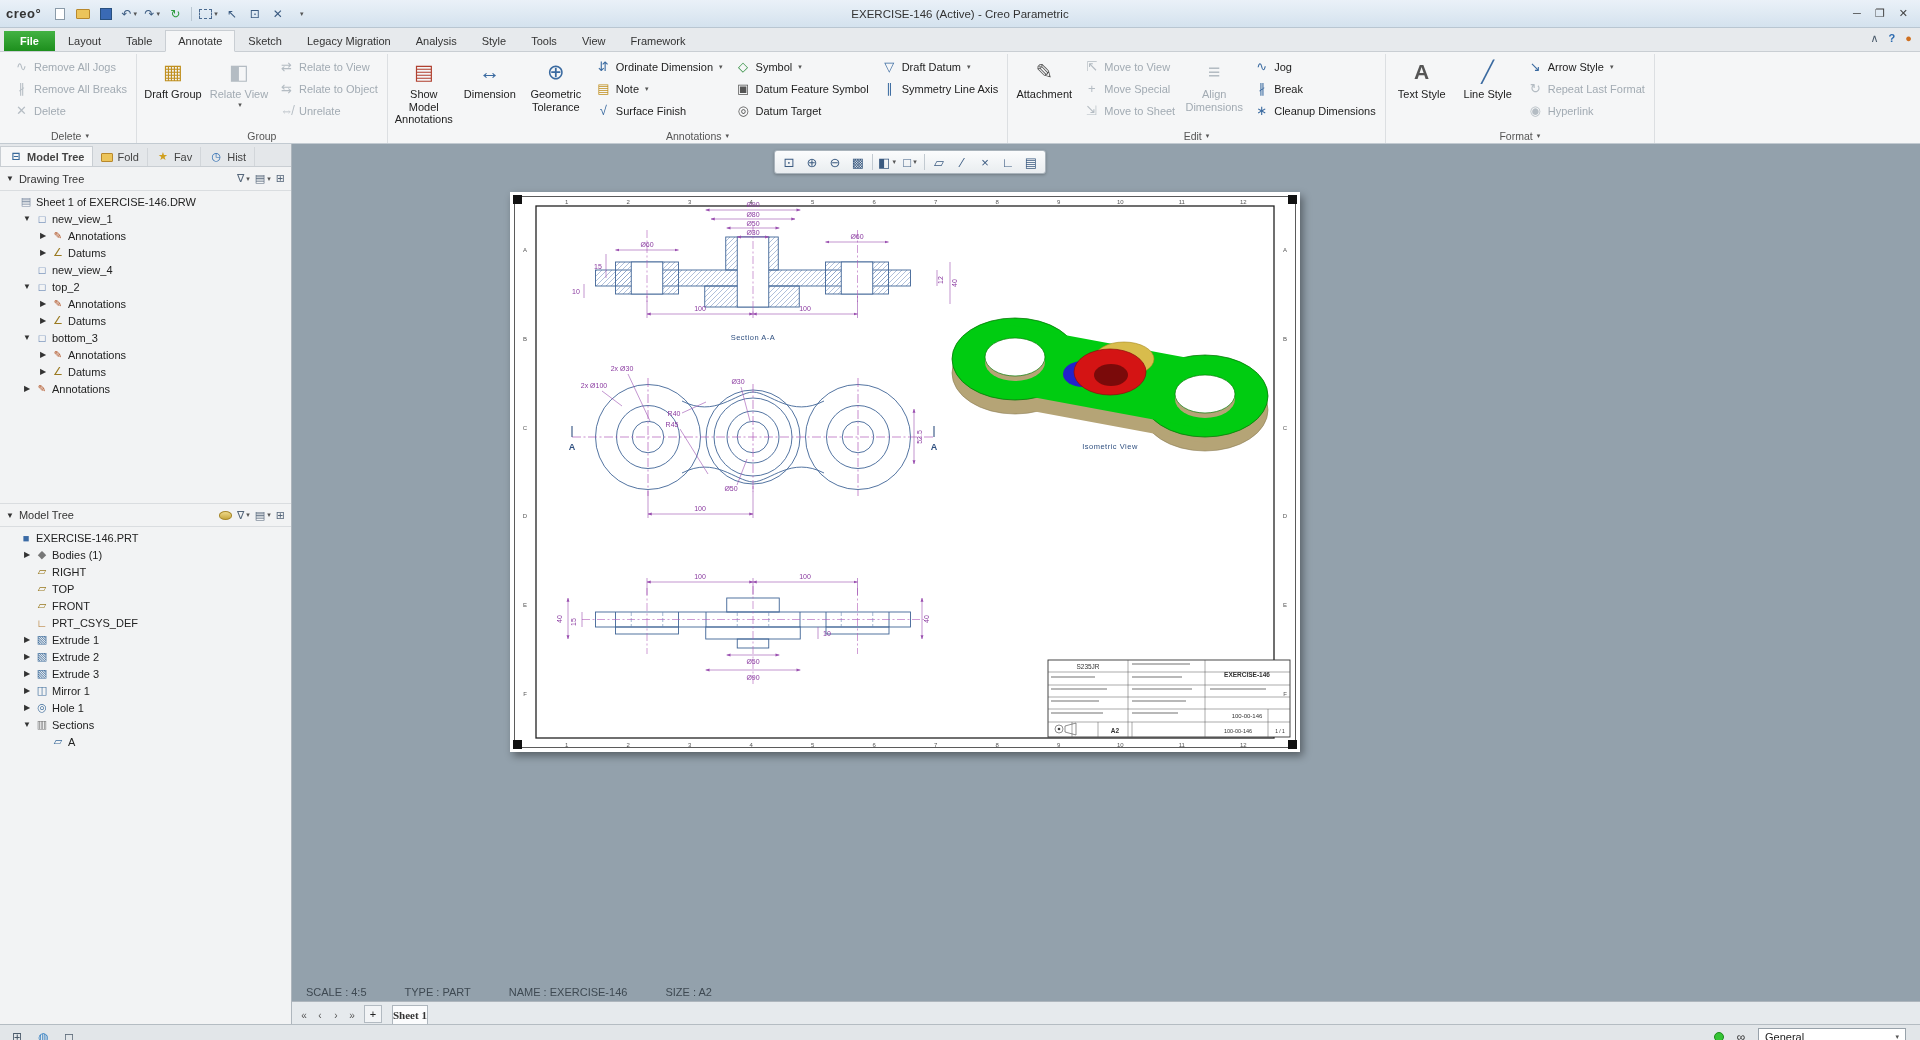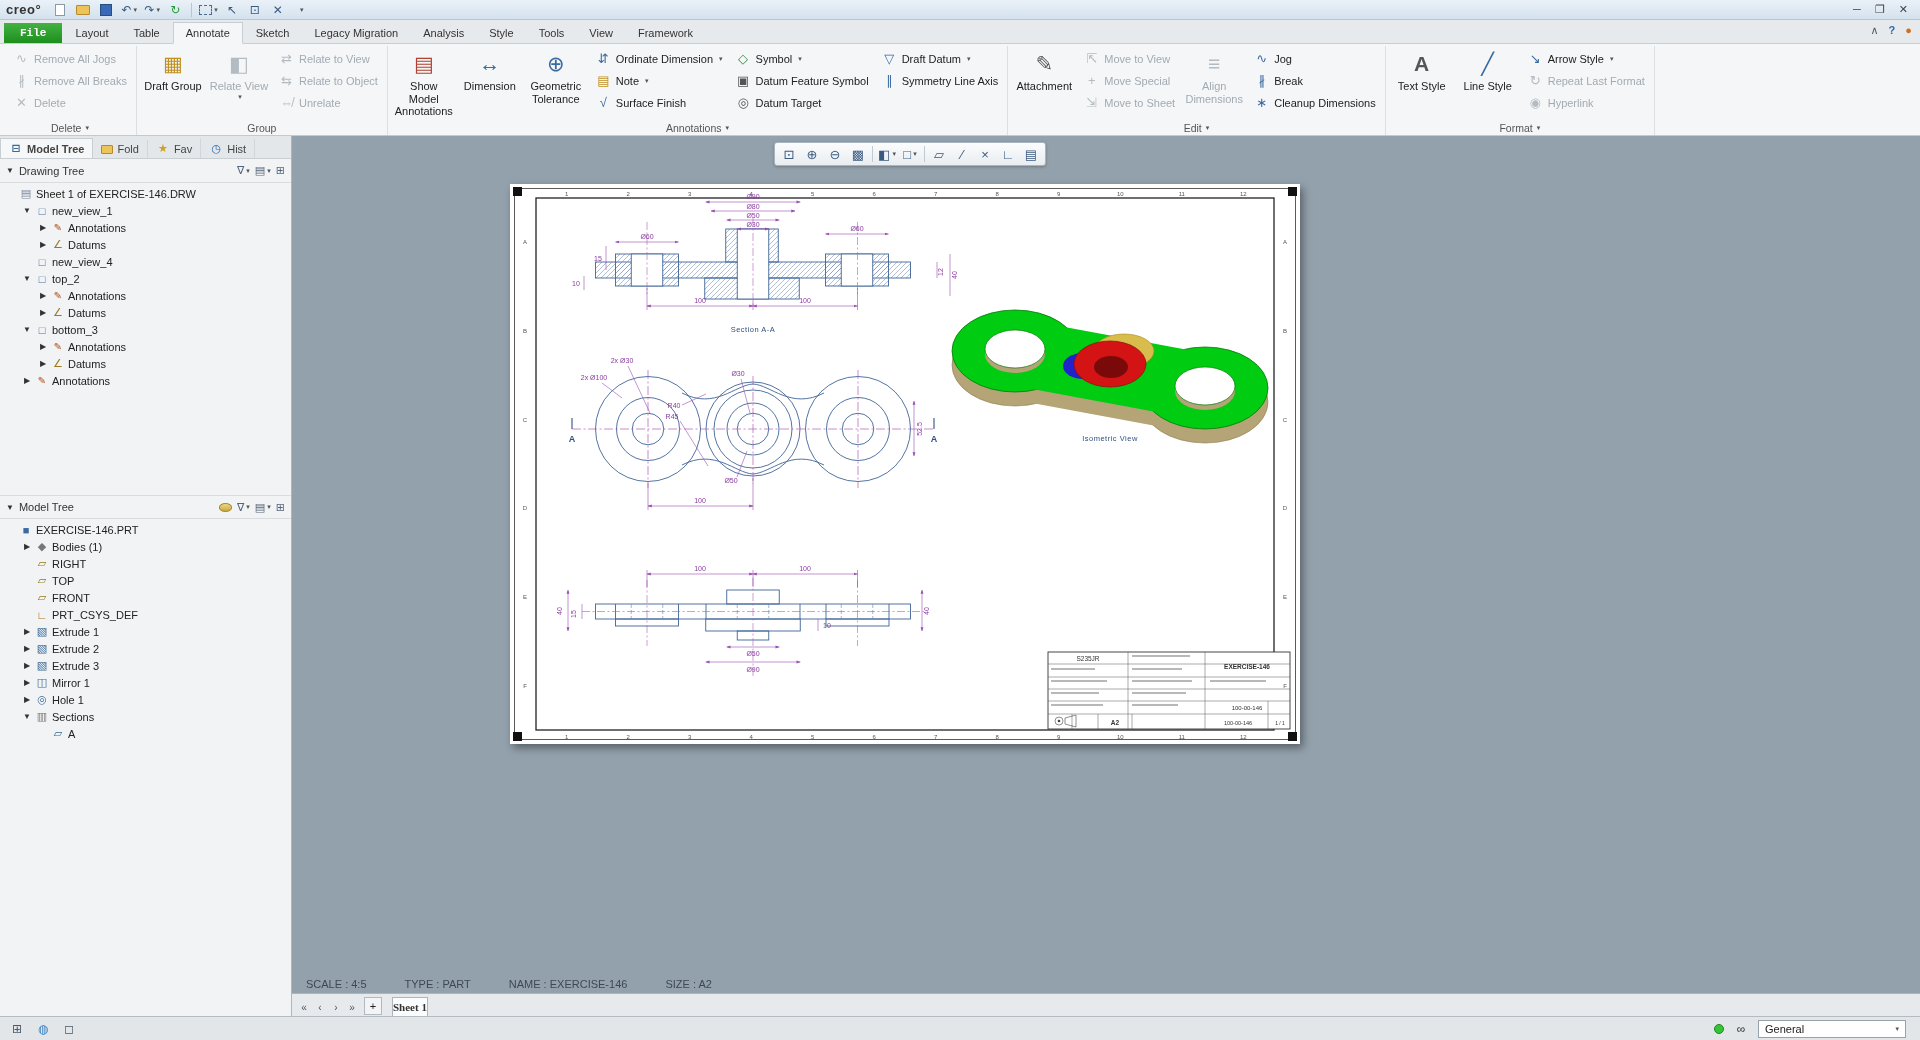--- a/index.html
+++ b/index.html
@@ -1,38 +1,38 @@
 <!DOCTYPE html>
 <html><head>
 <meta charset="utf-8">
 <style>
   * { box-sizing: border-box; margin: 0; padding: 0; }
   html,body { width:1920px; height:1040px; overflow:hidden; }
   body { font-family:"Liberation Sans","DejaVu Sans",sans-serif; font-size:11px; color:#222; background:#e8e8e8; }
 
   
-  .titlebar { height:20px; background:linear-gradient(#eaf1f8,#d4e2ee); border-bottom:1px solid #b9c6d1;
+  .titlebar { height:28px; background:linear-gradient(#eaf1f8,#d4e2ee); border-bottom:1px solid #b9c6d1;
               display:flex; align-items:center; padding:0 6px; position:relative; }
   .logo { font-weight:bold; font-size:13px; color:#333; margin-right:10px; letter-spacing:.5px; }
   .qbar { display:flex; align-items:center; gap:5px; }
   .qbtn { height:18px; min-width:18px; display:flex; align-items:center; justify-content:center; color:#3a5a80; font-size:12px; cursor:default; }
   .qsep { width:1px; height:14px; background:#b9c6d1; margin:0 2px; }
   .caret { font-size:7px; color:#555; margin-left:2px; }
   .ic-page { width:10px; height:12px; background:#fff; border:1px solid #8a9aa8; }
   .ic-folder { width:14px; height:10px; background:#ecc45a; border:1px solid #b8882c; border-radius:1px; }
   .ic-floppy { width:12px; height:12px; background:#3a6ab5; border:1px solid #28507f; }
   .ic-dash { width:13px; height:10px; border:1px dashed #4a6a90; }
   .win-title { position:absolute; left:0; right:0; text-align:center; font-size:11.5px; color:#333; pointer-events:none; }
   .winbtns { margin-left:auto; display:flex; gap:14px; padding-right:6px; z-index:2; }
   .winbtn { font-size:11px; color:#444; }
 
   
   .tabrow { height:24px; background:#e7eaed; display:flex; align-items:flex-end; padding-left:4px; position:relative; border-bottom:1px solid #c9ced3;}
   .rtab { padding:4px 12px 4px; margin-right:1px; color:#333; cursor:default; }
-  .rtab.file { background:linear-gradient(#43b243,#1d8f1d); color:#fff; font-weight:bold; padding:4px 16px;font-family:Liberation Mono, monospace; }
+  .rtab.file { background:linear-gradient(#43b243,#1d8f1d); color:#fff; font-weight:bold; padding:4px 16px; }
   .rtab.active { background:#f5f6f7; border:1px solid #c9ced3; border-bottom:1px solid #f5f6f7; margin-bottom:-1px; }
   .tabrow-right { position:absolute; right:8px; top:4px; display:flex; gap:10px; color:#4a5a6a; font-size:11px; }
 
   
   .ribbon { height:92px; background:#f5f6f7; border-bottom:1px solid #c2cad1; display:flex; padding:2px 4px 0; }
   .rgroup { display:flex; flex-direction:column; border-right:1px solid #dcdfe2; padding:0 4px; }
   .rbody { flex:1; display:flex; align-items:flex-start; gap:2px; padding-top:2px; }
   .rcol { display:flex; flex-direction:column; gap:1px; }
   .rlabel { height:15px; text-align:center; font-size:10.5px; color:#555; display:flex; align-items:center; justify-content:center; gap:2px; }
   .rbtn-sm { height:21px; display:flex; align-items:center; gap:4px; padding:0 5px; white-space:nowrap; border-radius:2px; cursor:default; }
@@ -119,20 +119,21 @@
         <span class="ic-dash"></span>
         <span class="caret">▾</span>
       </span>
     <span class="qbtn">↖</span>
     <span class="qbtn">⊡</span>
     <span class="qbtn">✕</span>
     <span class="qbtn">
         <span class="caret">▾</span>
       </span>
   </div>
+  <span class="win-title">EXERCISE-146 (Active) - Creo Parametric</span>
   <div class="winbtns">
     <span class="winbtn">─</span>
     <span class="winbtn">❐</span>
     <span class="winbtn">✕</span>
   </div>
 </div>
 
 <div class="tabrow">
   <span class="rtab file">File</span>
   <span class="rtab">Layout</span>

